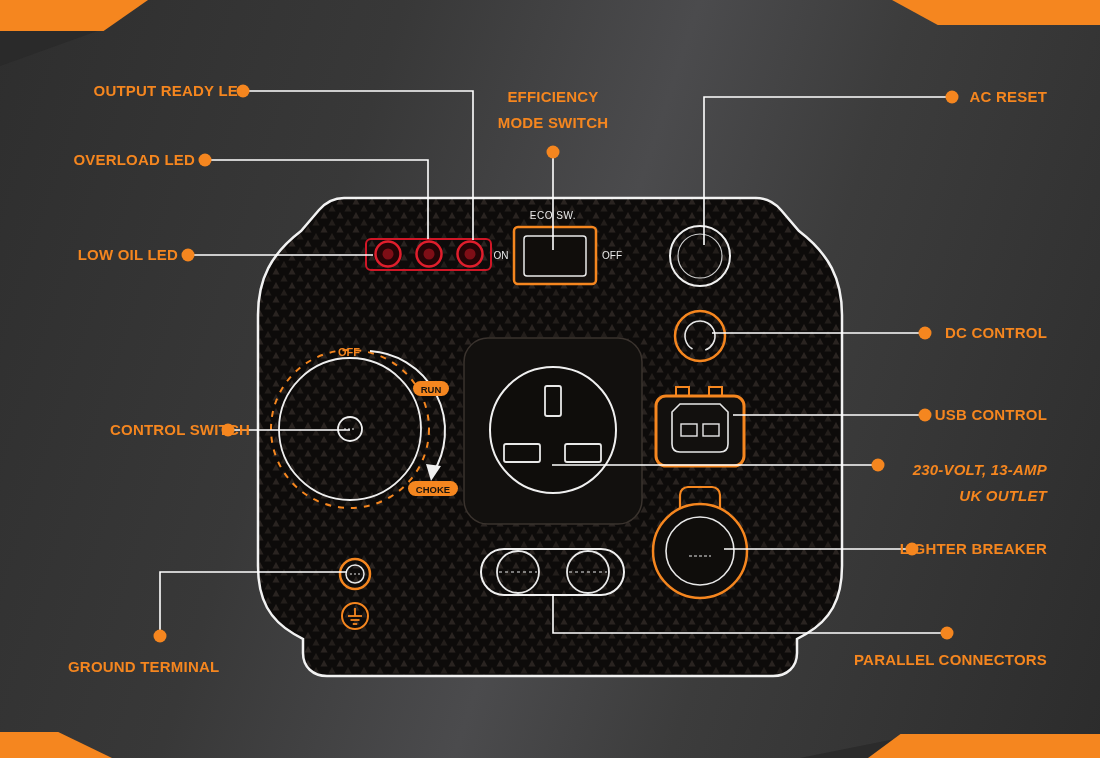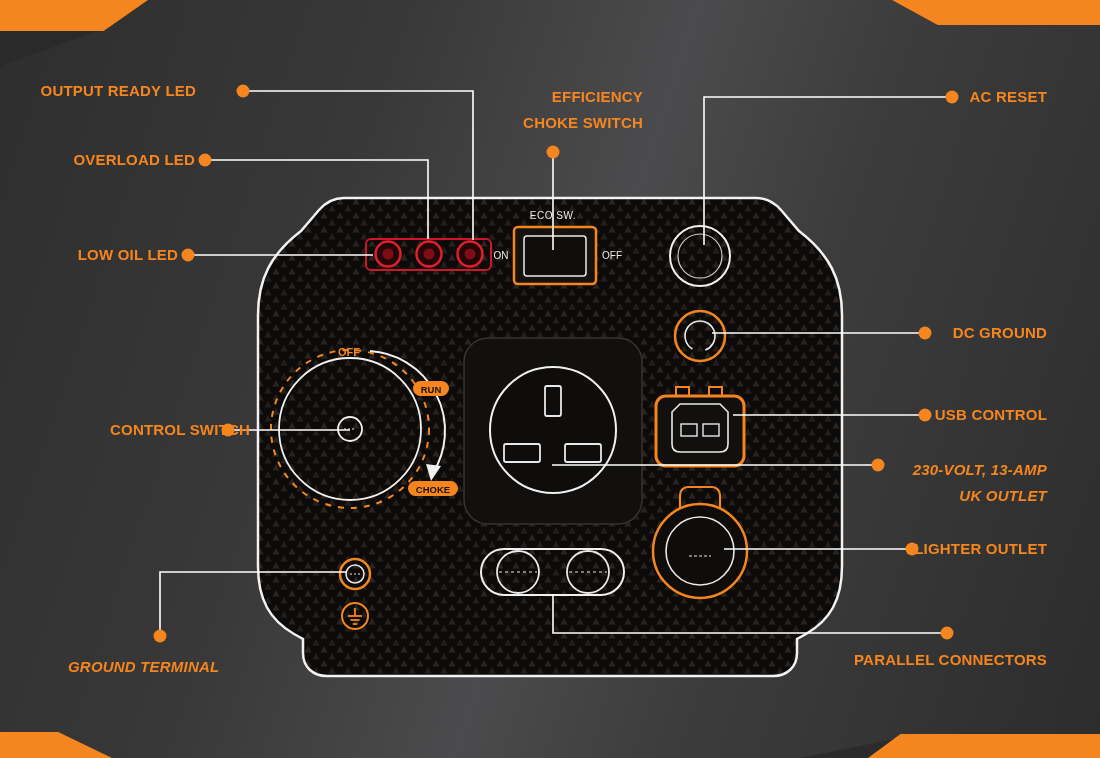--- a/index.html
+++ b/index.html
@@ -14,21 +14,21 @@
   .corner-tr{top:0;right:0;width:208px;height:25px;clip-path:polygon(22% 100%,0 0,100% 0,100% 100%);}
   .corner-bl{bottom:0;left:0;width:112px;height:26px;clip-path:polygon(0 0,52% 0,100% 100%,0 100%);}
   .corner-br{bottom:0;right:0;width:232px;height:24px;clip-path:polygon(0 100%,14% 0,100% 0,100% 100%);}
   .corner-br-dark{position:absolute;bottom:0;right:0;width:300px;height:46px;background:#2b2b2b;clip-path:polygon(0 100%,40% 48%,100% 48%,100% 100%);}
   svg.diagram{position:absolute;inset:0;}
   .callout{
     position:absolute;color:#F5861F;font-weight:bold;font-size:15px;
     line-height:26px;letter-spacing:.2px;white-space:nowrap;
   }
   .ta-r{text-align:right;}
-  .ta-c{text-align:right;}
+  .ta-c{text-align:center;}
 </style>
 </head>
 <body>
 
 <div class="stage">
 
   <div class="corner-tl-dark"></div>
   <div class="corner corner-tl"></div>
   <div class="corner corner-tr"></div>
   <div class="corner corner-bl"></div>
@@ -170,39 +170,39 @@
       <circle cx="553" cy="152" r="6.5"></circle>
       <circle cx="952" cy="97" r="6.5"></circle>
       <circle cx="925" cy="333" r="6.5"></circle>
       <circle cx="925" cy="415" r="6.5"></circle>
       <circle cx="878" cy="465" r="6.5"></circle>
       <circle cx="912" cy="549" r="6.5"></circle>
       <circle cx="947" cy="633" r="6.5"></circle>
     </g>
   </svg>
 
-  <div class="callout ta-r" style="right:904px;top:78px;">OUTPUT READY LED</div>
+  <div class="callout ta-r" style="right:851px;top:78px;">OUTPUT READY LED</div>
   <div class="callout ta-r" style="right:905px;top:147px;margin-left:45px;">OVERLOAD LED</div>
   <div class="callout ta-r" style="right:922px;top:242px;">LOW OIL LED</div>
   <div class="callout ta-r" style="right:850px;top:417px;">CONTROL SWITCH</div>
-  <div class="callout" style="left:68px;top:654px;font-style:italic;">GROUND TERMINAL</div>
+  <div class="callout" style="left:68px;top:654px;">GROUND TERMINAL</div>
 
   <div class="callout ta-c" style="left:463px;top:84px;width:180px;">
     <div>EFFICIENCY</div>
-    <div>CHOKE SWITCH</div>
+    <div>MODE SWITCH</div>
   </div>
 
   <div class="callout ta-r" style="right:53px;top:84px;">AC RESET</div>
-  <div class="callout ta-r" style="right:53px;top:320px;">DC GROUND</div>
+  <div class="callout ta-r" style="right:53px;top:320px;">DC CONTROL</div>
   <div class="callout ta-r" style="right:53px;top:402px;">USB CONTROL</div>
 
   <div class="callout ta-r" style="right:53px;top:457px;font-style:italic;">
     <div>230-VOLT, 13-AMP</div>
     <div>UK OUTLET</div>
   </div>
 
   <div class="callout ta-r" style="right:53px;top:536px;">
-    <div>LIGHTER OUTLET</div>
+    <div>LIGHTER BREAKER</div>
   </div>
 
   <div class="callout ta-r" style="right:53px;top:647px;">PARALLEL CONNECTORS</div>
 
 </div>
 
 </body></html>

